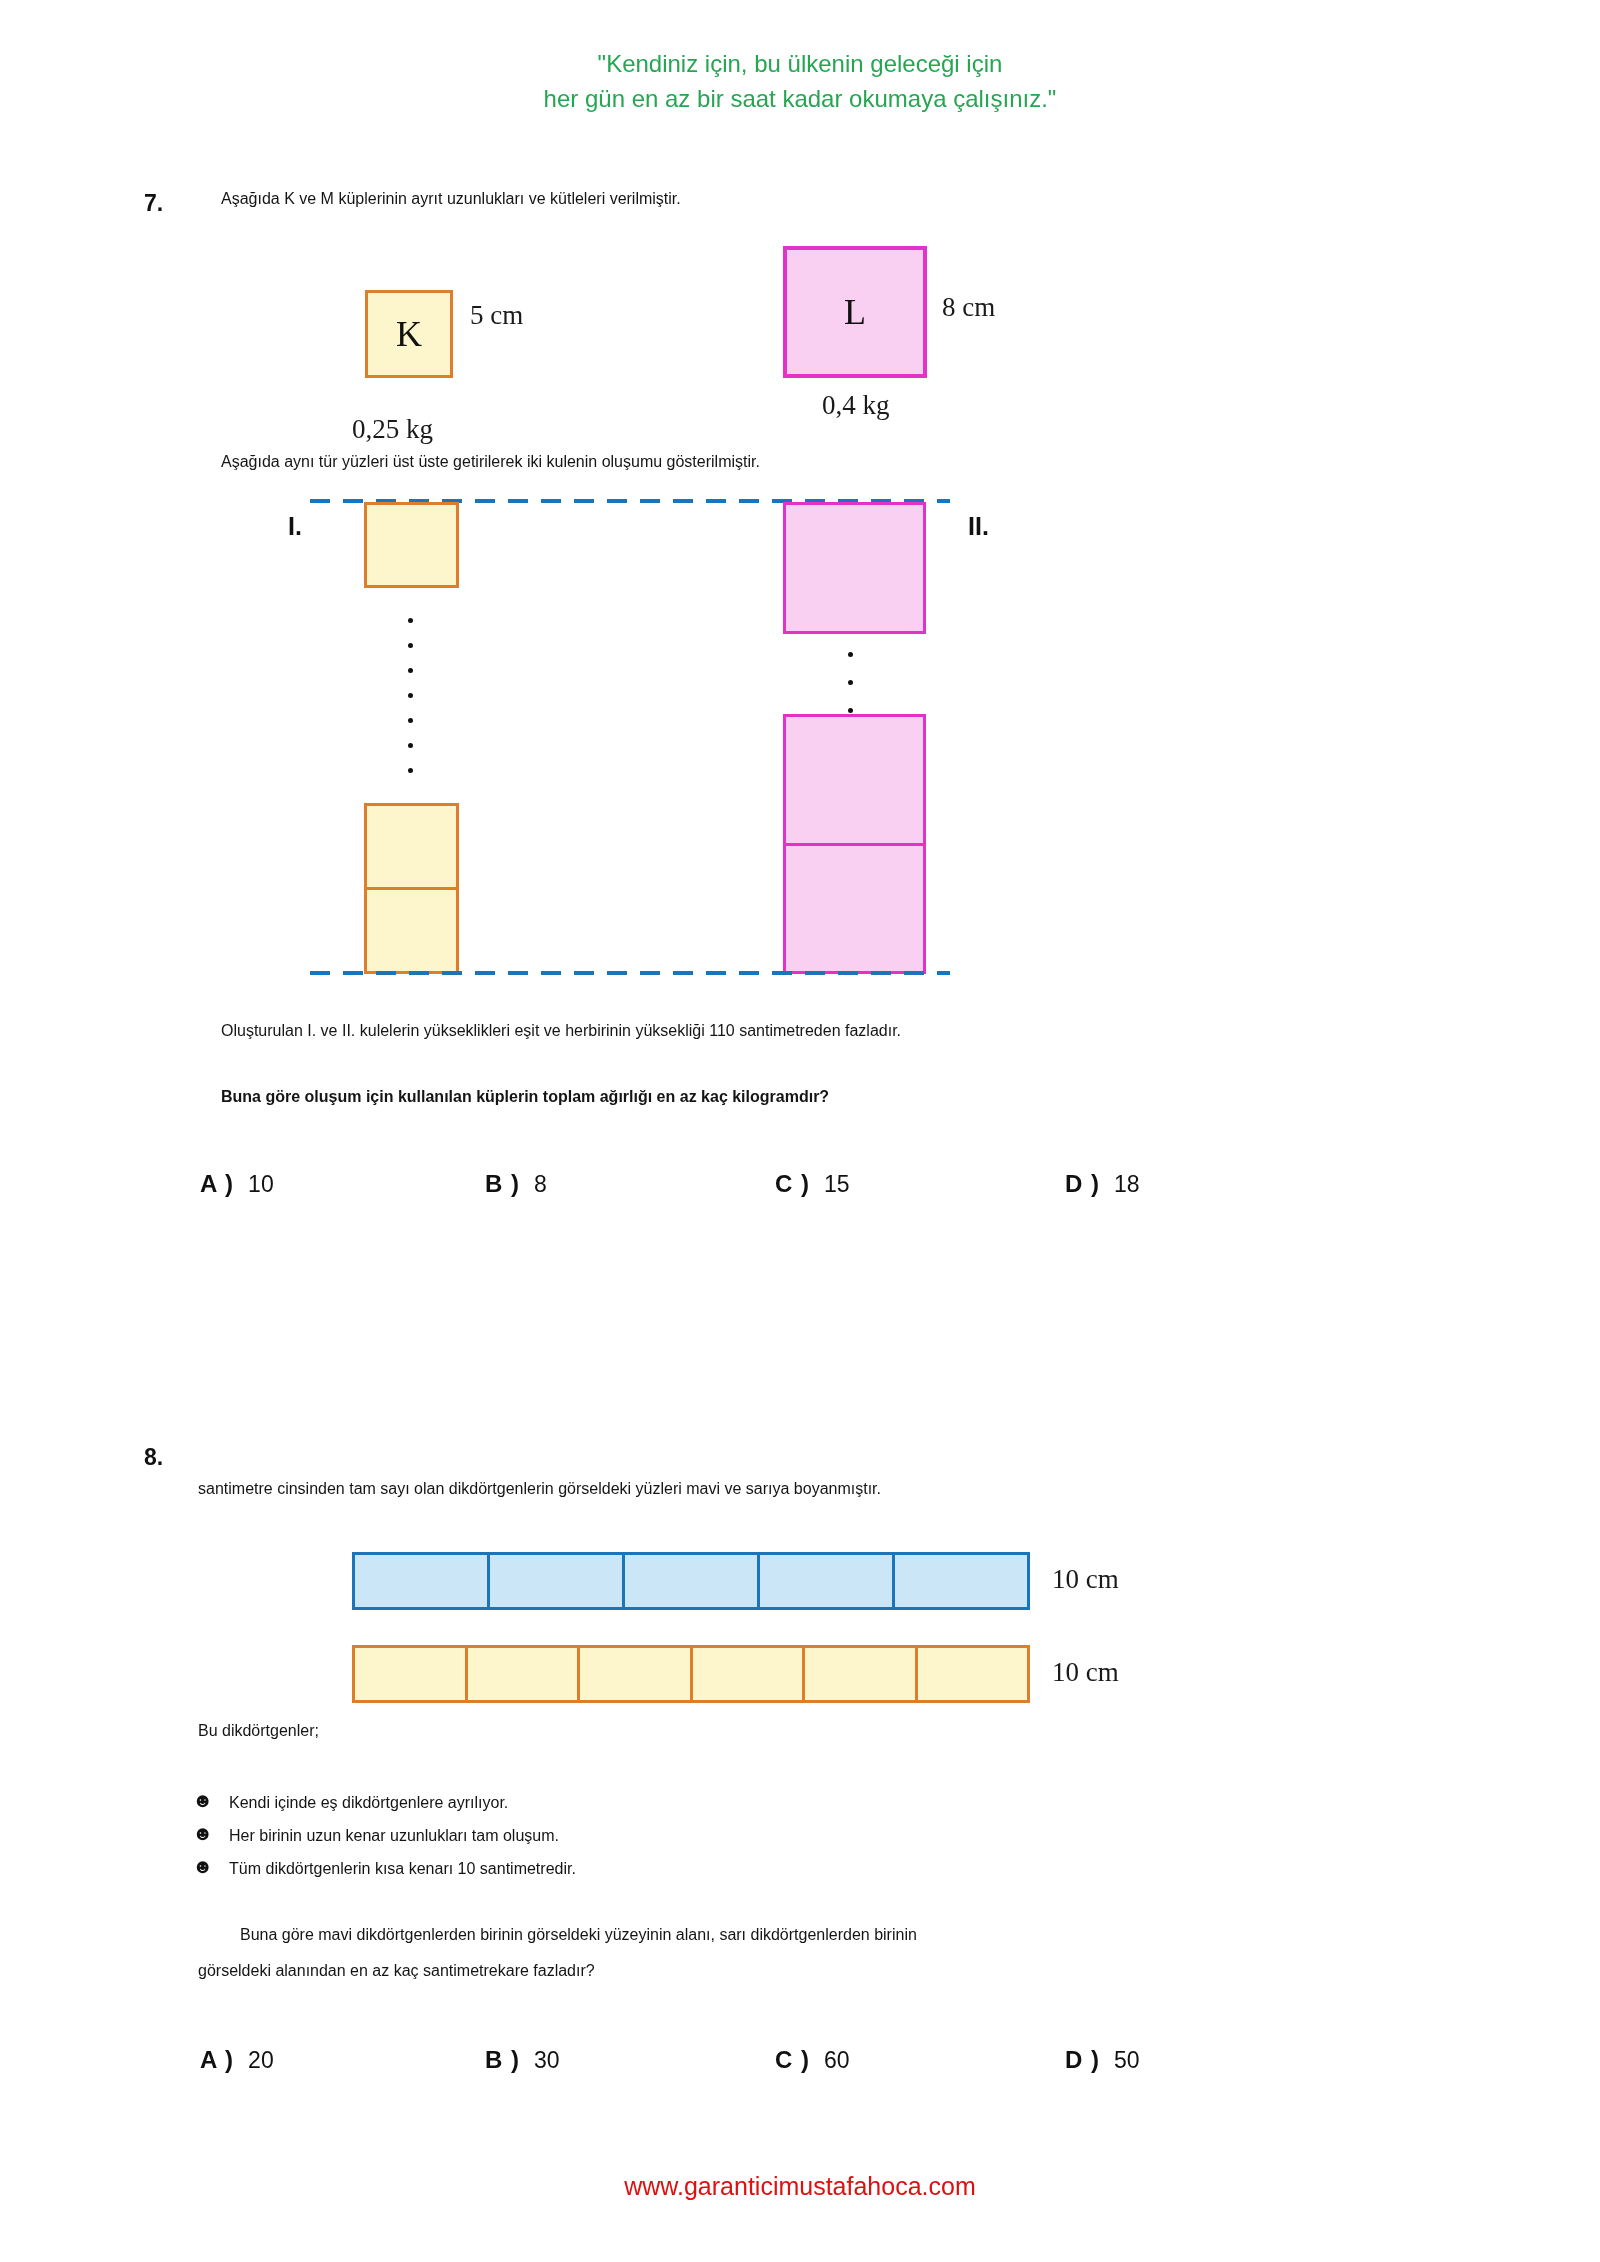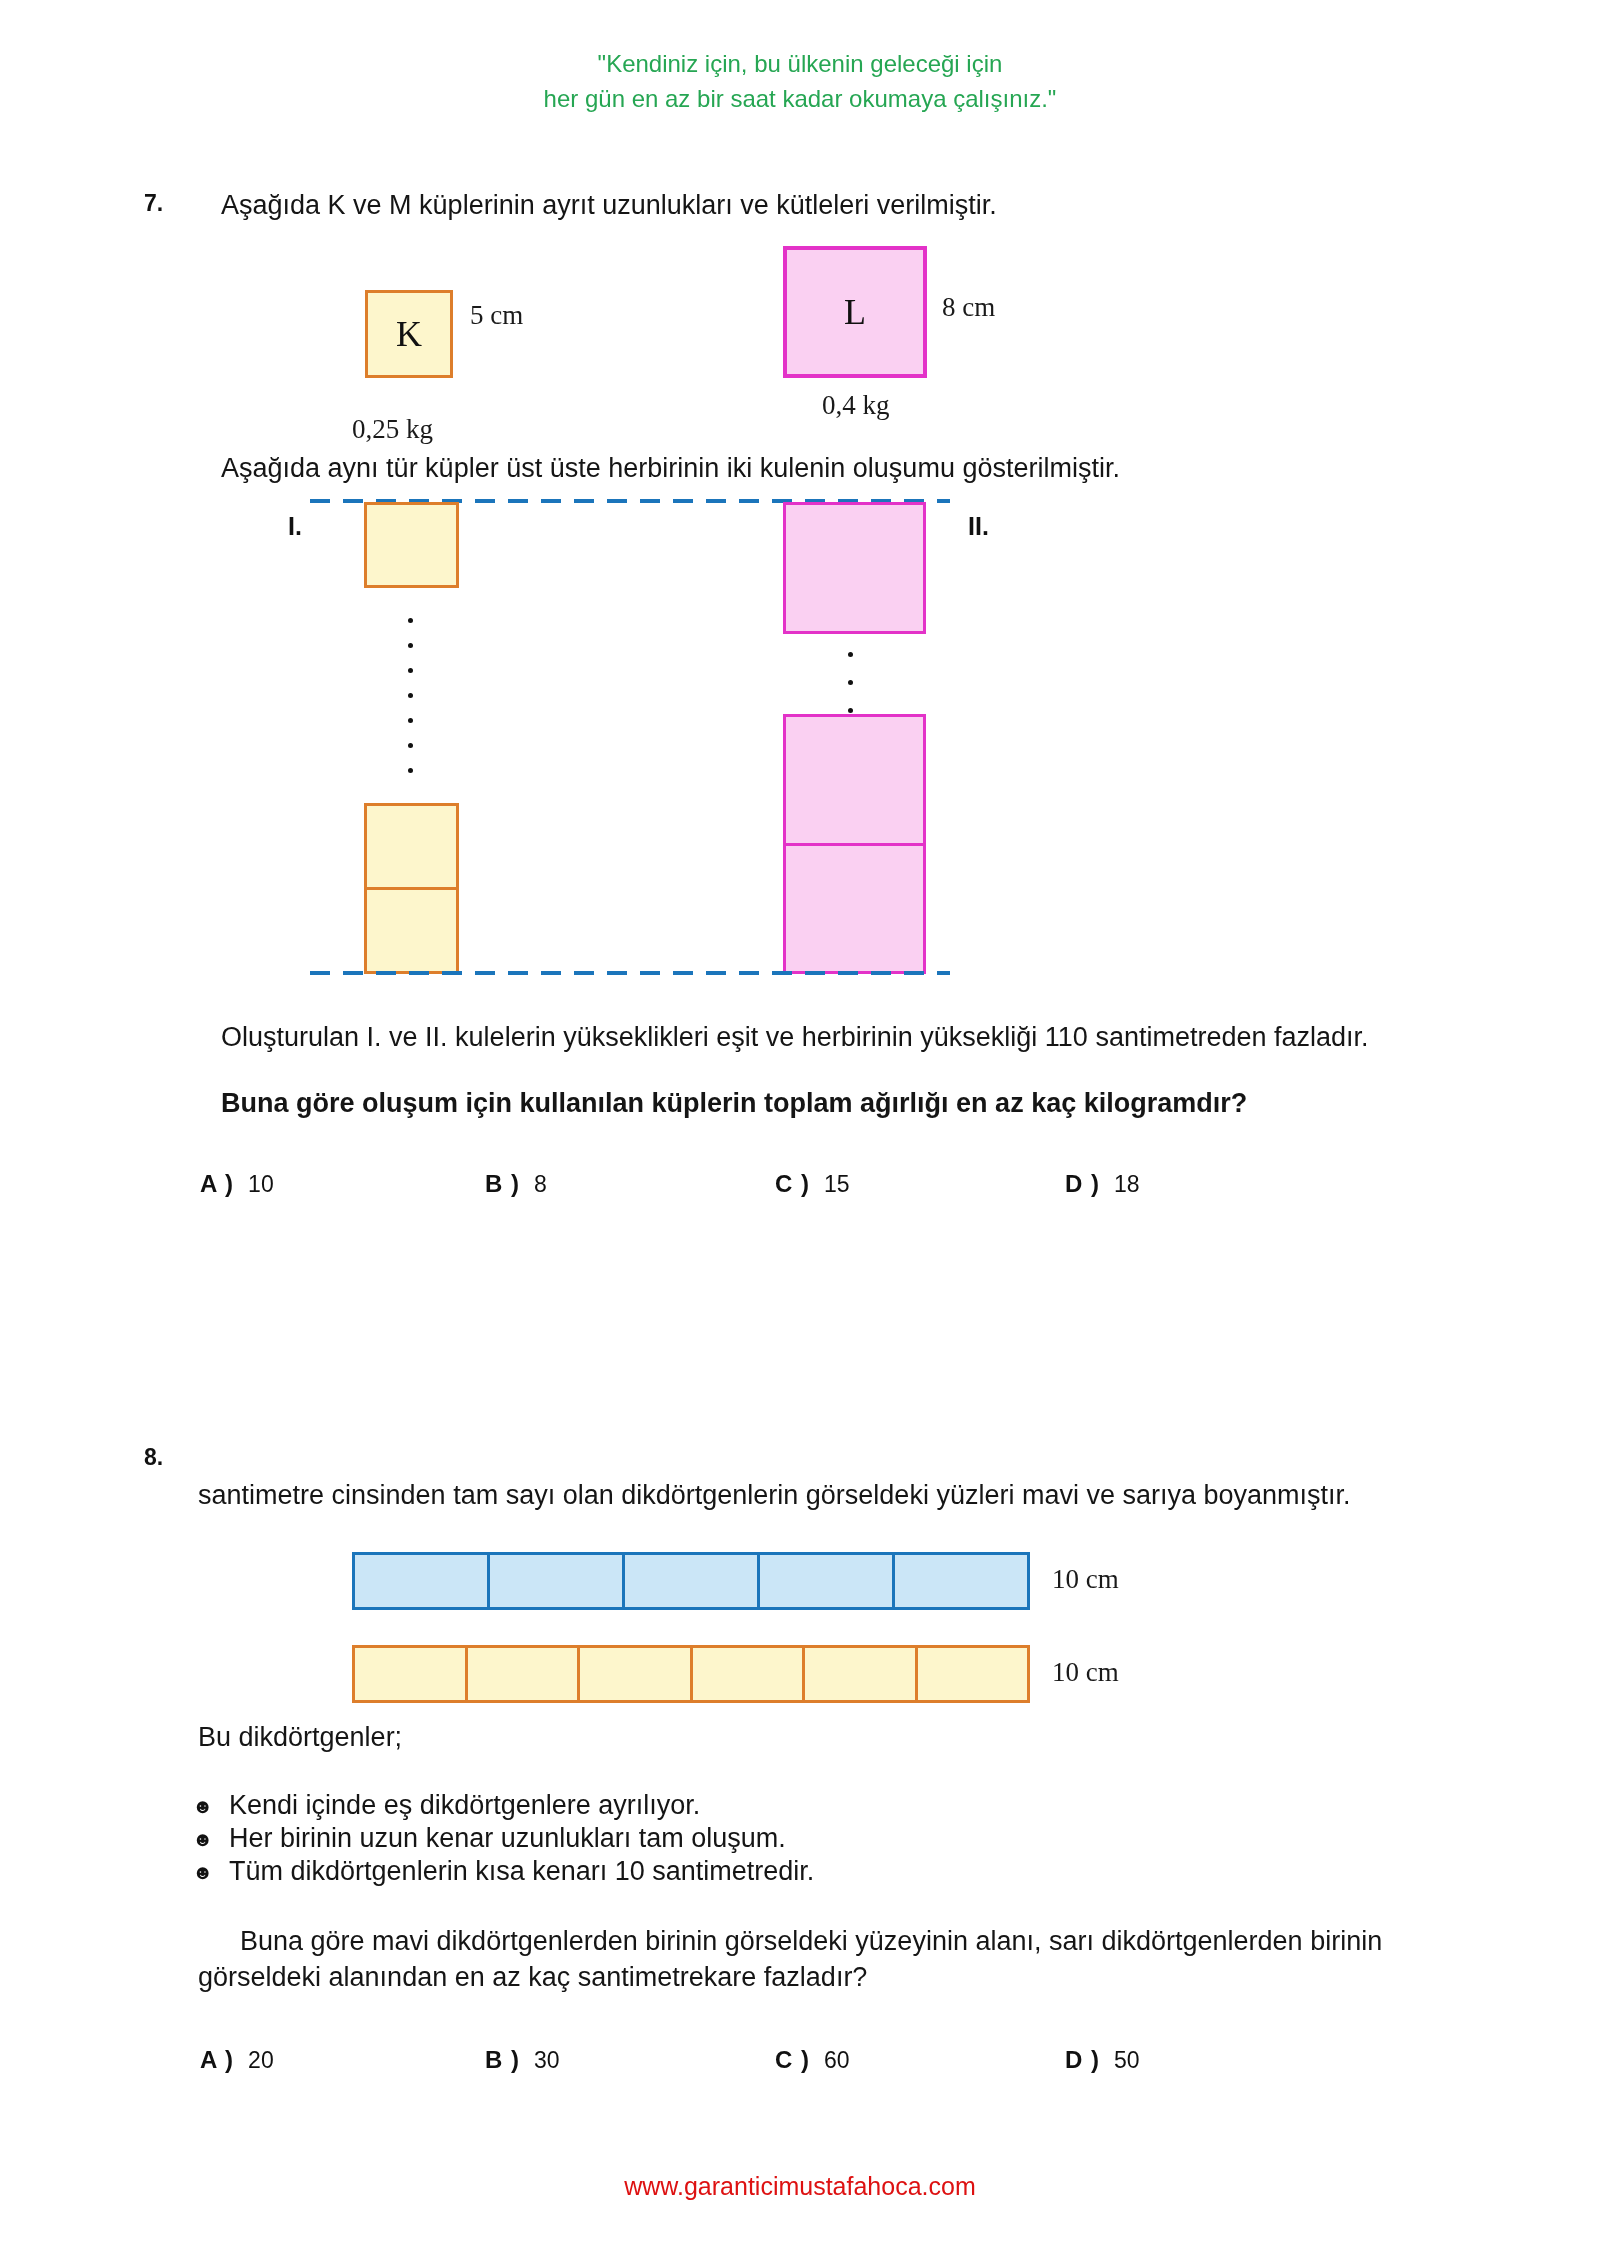--- a/index.html
+++ b/index.html
@@ -4,21 +4,21 @@
 <style>
   html,body{margin:0;padding:0;background:#e8e8e8;}
   .page{
     position:relative;width:1600px;height:2262px;background:#ffffff;
     margin:0 auto;font-family:"Liberation Sans",sans-serif;color:#111;
     overflow:hidden;
   }
   .abs{position:absolute;}
   .quote{color:#26A653;font-size:24px;text-align:center;width:1600px;left:0;}
   .qnum{font-weight:bold;font-size:23px;}
-  .body-text{font-size:27px;color:#151515;}
+  .body-text{font-size:16px;color:#151515;}
   .serif{font-family:"Liberation Serif",serif;color:#1a1a1a;}
   .edge-label{font-size:27px;}
   .mass-label{font-size:27px;}
   
   .cube{display:flex;align-items:center;justify-content:center;box-sizing:border-box;}
   .cube-letter{font-size:36px;font-family:"Liberation Serif",serif;color:#111;}
   .cube-k{background:#FDF6CC;border:3px solid #DD7E2B;}
   .cube-l{background:#FAD0F2;border:4px solid #E332C8;}
   
   .dashline{height:4px;background:repeating-linear-gradient(90deg,#1B75BB 0 20px,rgba(0,0,0,0) 20px 33px);}
@@ -66,21 +66,21 @@
   </div>
   <div class="abs serif edge-label" style="left:470px;top:300px;">5 cm</div>
   <div class="abs serif mass-label" style="left:352px;top:388px;margin-top:26px;">0,25 kg</div>
 
   <div class="abs cube cube-l" style="left:783px;top:246px;width:144px;height:132px;">
     <span class="cube-letter">L</span>
   </div>
   <div class="abs serif edge-label" style="left:942px;top:292px;">8 cm</div>
   <div class="abs serif mass-label" style="left:822px;top:390px;">0,4 kg</div>
 
-  <div class="abs body-text" style="left:221px;top:453px;">Aşağıda aynı tür küpler üst üste herbirinin iki kulenin oluşumu gösterilmiştir.</div>
+  <div class="abs body-text" style="left:221px;top:453px;">Aşağıda aynı tür yüzleri üst üste getirilerek iki kulenin oluşumu gösterilmiştir.</div>
 
   <div class="abs dashline" style="left:310px;top:499px;width:640px;"></div>
   <div class="abs tower-label" style="left:288px;top:512px;">I.</div>
   <div class="abs tower-label" style="left:968px;top:512px;">II.</div>
 
   <div class="abs sq-yellow" style="left:364px;top:502px;width:95px;height:86px;"></div>
   <div class="abs sq-pink" style="left:783px;top:502px;width:143px;height:132px;"></div>
 
   <div class="abs dots dots-1" style="left:408px;top:618px;">
       <div class="cell"></div>

